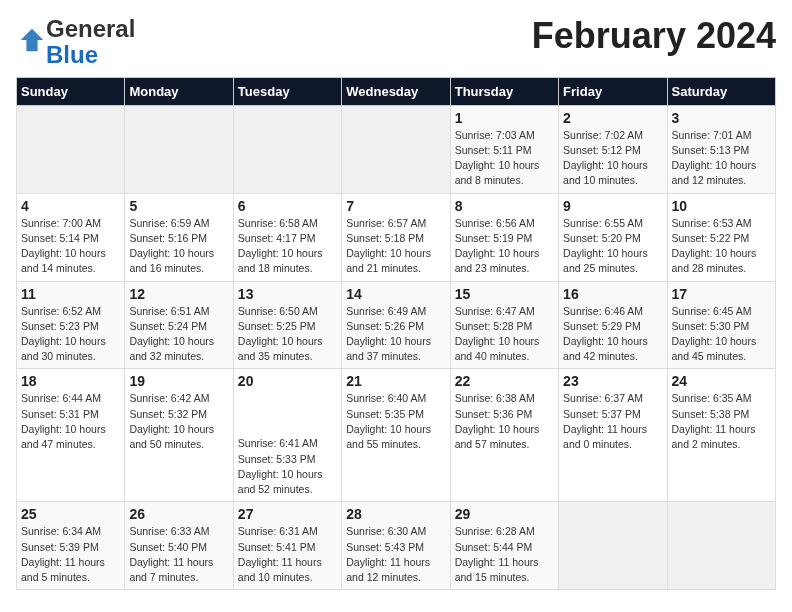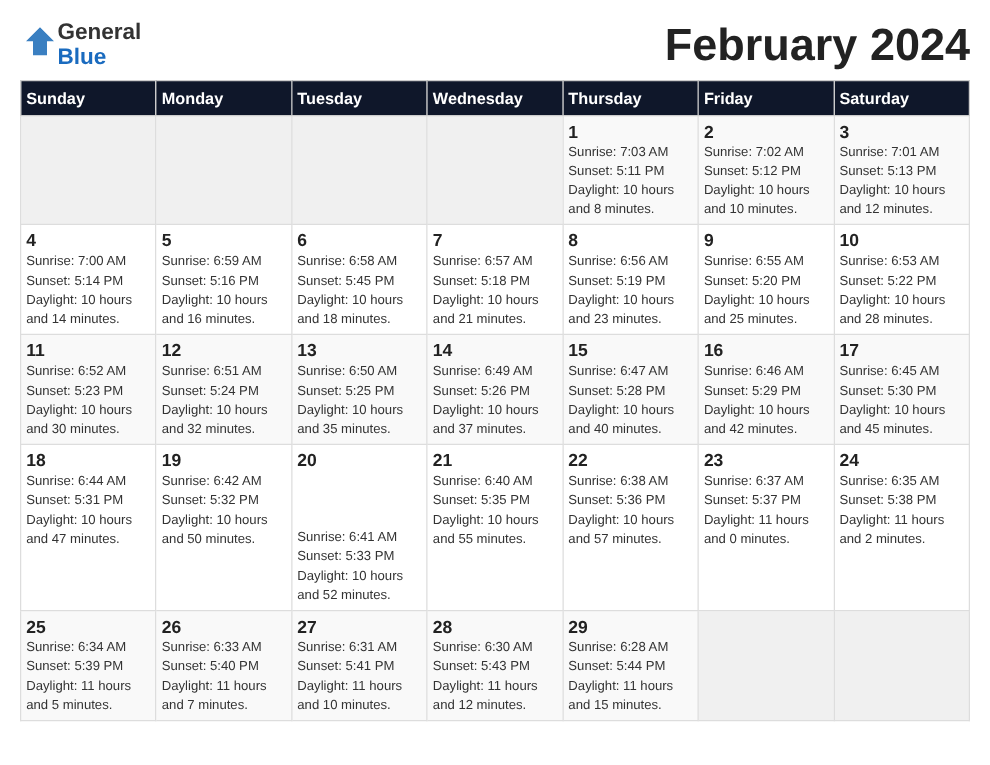--- a/index.html
+++ b/index.html
@@ -14,21 +14,21 @@
       display: flex;
       justify-content: space-between;
       align-items: flex-start;
       margin-bottom: 8px;
     }
     .logo {
       display: flex;
       align-items: center;
     }
     .logo-text {
-      font-size: 18px;
+      font-size: 24px;
       font-weight: bold;
       line-height: 1.1;
     }
     .logo-general { color: #333; }
     .logo-blue { color: #1a6bbf; }
     .logo-icon {
       width: 28px;
       height: 28px;
       margin-left: 2px;
     }
@@ -158,21 +158,21 @@
         <td>
           <span class="day-number">5</span>
           <div class="day-info" style="white-space: pre-line;">Sunrise: 6:59 AM
 Sunset: 5:16 PM
 Daylight: 10 hours
 and 16 minutes.</div>
         </td>
         <td>
           <span class="day-number">6</span>
           <div class="day-info" style="white-space: pre-line;">Sunrise: 6:58 AM
-Sunset: 5:45 PM
+Sunset: 4:17 PM
 Daylight: 10 hours
 and 18 minutes.</div>
         </td>
         <td>
           <span class="day-number">7</span>
           <div class="day-info" style="white-space: pre-line;">Sunrise: 6:57 AM
 Sunset: 5:18 PM
 Daylight: 10 hours
 and 21 minutes.</div>
         </td>

